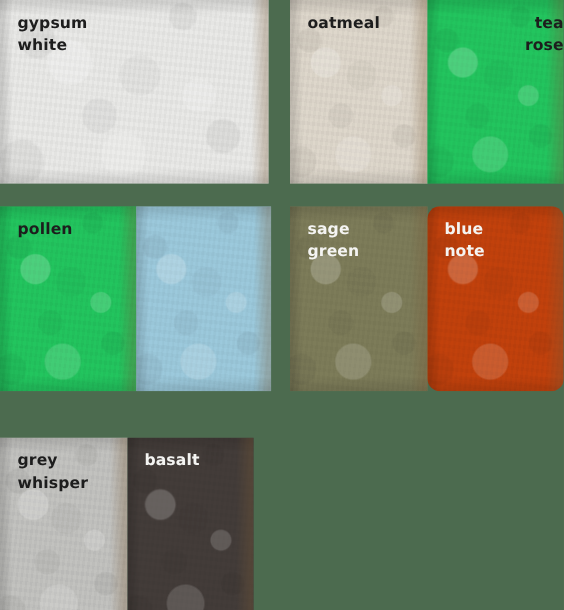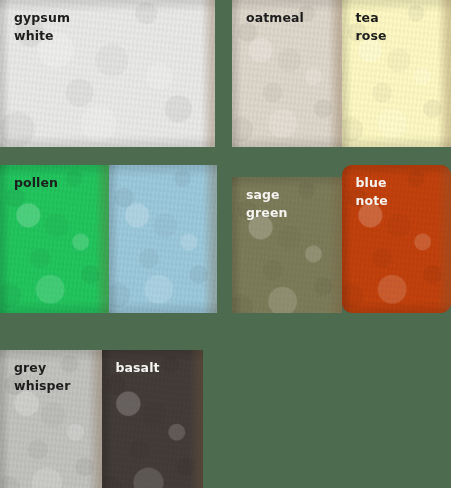--- a/index.html
+++ b/index.html
@@ -109,21 +109,21 @@
     </div>
   </div>
 
   <div class="swatch-card card-r0c1">
     <div class="swatch" style="background-color: rgb(222, 215, 203);">
       <div class="tex"></div>
       <div class="tex-light"></div>
       <div class="edge"></div>
       <div class="swatch-label label-dark">oatmeal</div>
     </div>
-    <div class="swatch" style="background-color: #fef9c3;">
+    <div class="swatch" style="background-color: #22c55e; text-align: right;">
       <div class="tex"></div>
       <div class="tex-light"></div>
       <div class="edge"></div>
       <div class="swatch-label label-dark">tea
 rose</div>
     </div>
   </div>
 
   <div class="swatch-card card-r1c0">
     <div class="swatch" style="background-color: #22c55e;">
@@ -133,21 +133,21 @@
       <div class="swatch-label label-dark">pollen</div>
     </div>
     <div class="swatch" style="background-color: rgb(156, 201, 220);">
       <div class="tex"></div>
       <div class="tex-light"></div>
       <div class="edge"></div>
     </div>
   </div>
 
   <div class="swatch-card card-r1c1">
-    <div class="swatch" style="background-color: rgb(125, 124, 89); margin-top: 12px;">
+    <div class="swatch" style="background-color: rgb(125, 124, 89);">
       <div class="tex"></div>
       <div class="tex-light"></div>
       <div class="edge"></div>
       <div class="swatch-label label-light">sage
 green</div>
     </div>
     <div class="swatch" style="background-color: #c2410c; border-radius: 10px;">
       <div class="tex"></div>
       <div class="tex-light"></div>
       <div class="edge"></div>

